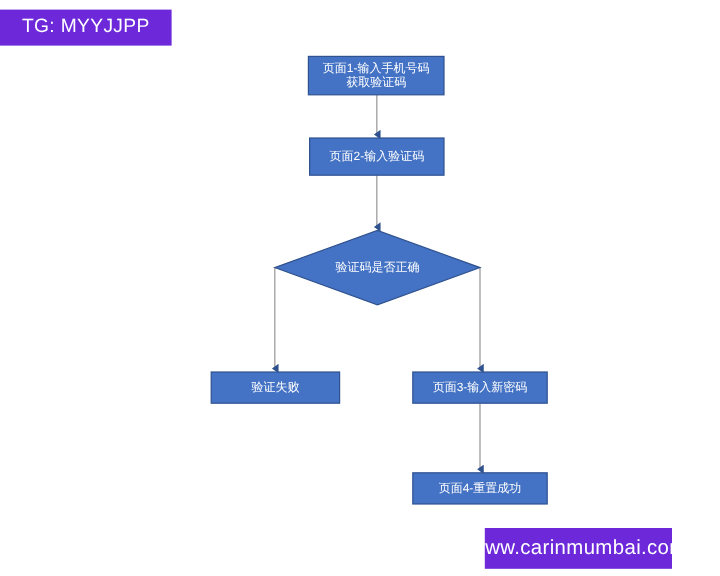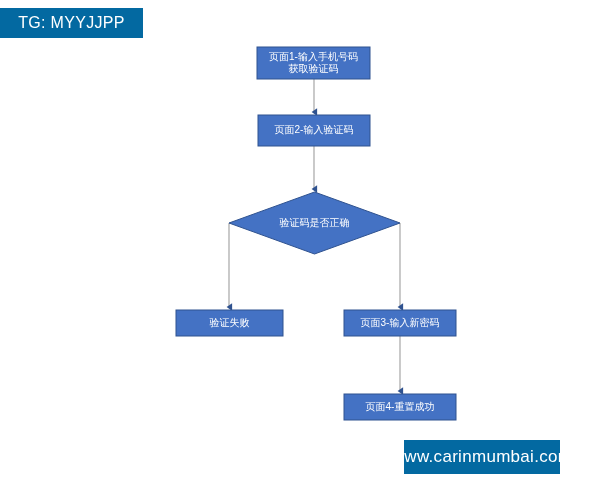--- a/index.html
+++ b/index.html
@@ -19,21 +19,21 @@
   #canvas {
     position: relative;
     width: 600px;
     height: 480px;
     background: #ffffff;
   }
 
   
   .watermark {
     position: absolute;
-    background: #0369a1;
+    background: #6d28d9;
     color: #ffffff;
     display: flex;
     align-items: center;
     justify-content: center;
     letter-spacing: 0.3px;
     white-space: nowrap;
   }
   #watermark-top {
     left: 0px;
     top: 8px;

